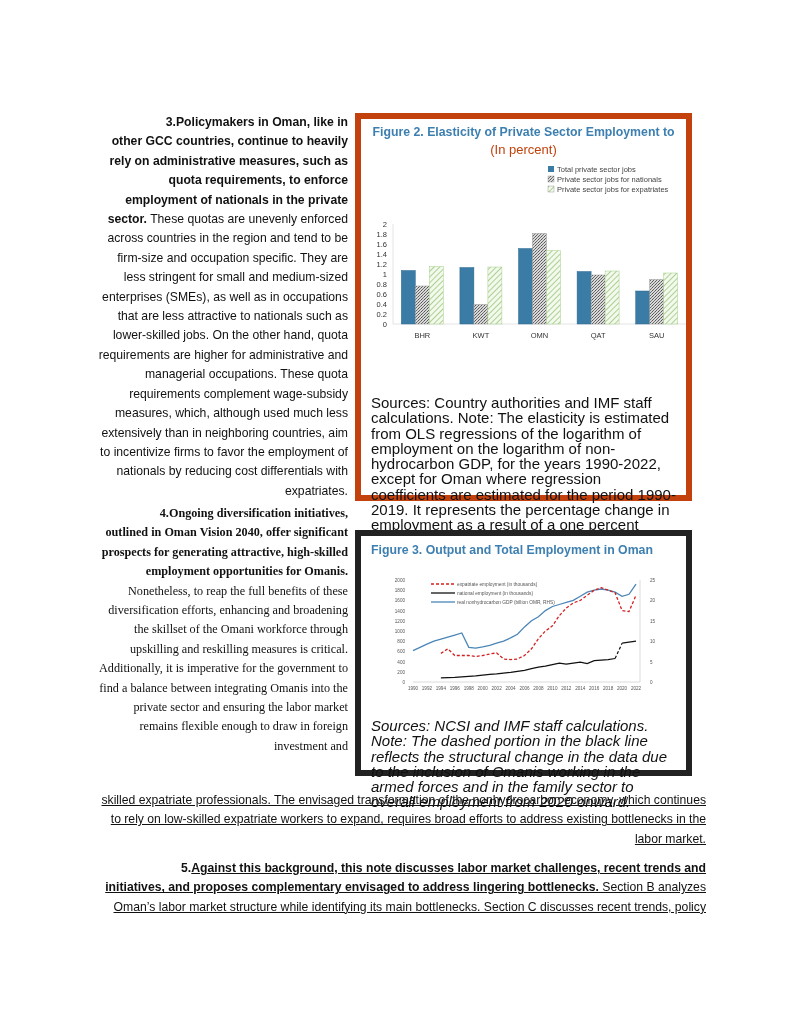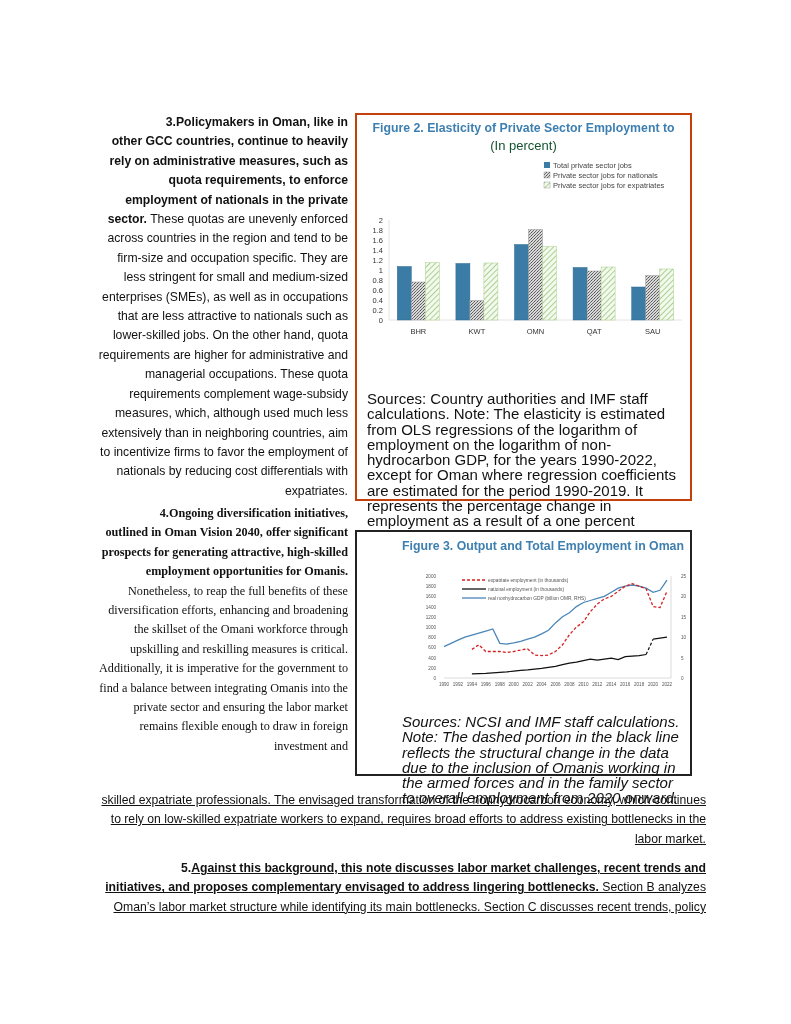--- a/index.html
+++ b/index.html
@@ -3,26 +3,26 @@
 <meta charset="utf-8">
 <style>
   html, body { margin: 0; padding: 0; background: #ffffff; }
   body { width: 791px; height: 1024px; position: relative; overflow: hidden;
          font-family: "Liberation Sans", sans-serif; color: #111; }
   .para { position: absolute; font-size: 12.2px; line-height: 19.4px; text-align: right; }
   .para b { font-weight: bold; }
   .num { display: inline-block; width: 50px; font-weight: bold; }
   .col-left { left: 96px; width: 252px; }
   .full { left: 96px; width: 610px; text-decoration: underline; }
-  .fig-box { position: absolute; left: 355px; width: 337px; border: 2px solid #c2410c;
+  .fig-box { position: absolute; left: 355px; width: 337px; border: 6px solid #c2410c;
              background: #fff; box-sizing: border-box; }
-  #fig3 { border-color: #222; padding-left: 35px; }
+  #fig3 { border-color: #222; }
   .fig-title { color: #3d7fb0; font-weight: bold; font-size: 12.3px; text-align: center;
                line-height: 20px; }
-  .fig-sub { text-align: center; font-size: 13px; line-height: 16px; color: #14532d; }
+  .fig-sub { text-align: center; font-size: 13px; line-height: 16px; color: #c2410c; }
   .fig-note { font-size: 15px; line-height: 15.3px; color: #111; padding: 0 10px; }
   svg text { font-family: "Liberation Sans", sans-serif; }
 </style>
 </head>
 <body>
 
 <div class="para col-left" style="top:113px;">
   <span class="num">3.</span><b>Policymakers in Oman, like in other GCC countries, continue to heavily rely on administrative measures, such as quota requirements, to enforce employment of nationals in the private sector.</b><span> These quotas are unevenly enforced across countries in the region and tend to be firm-size and occupation specific. They are less stringent for small and medium-sized enterprises (SMEs), as well as in occupations that are less attractive to nationals such as lower-skilled jobs. On the other hand, quota requirements are higher for administrative and managerial occupations. These quota requirements complement wage-subsidy measures, which, although used much less extensively than in neighboring countries, aim to incentivize firms to favor the employment of nationals by reducing cost differentials with expatriates.</span>
 </div>
 

